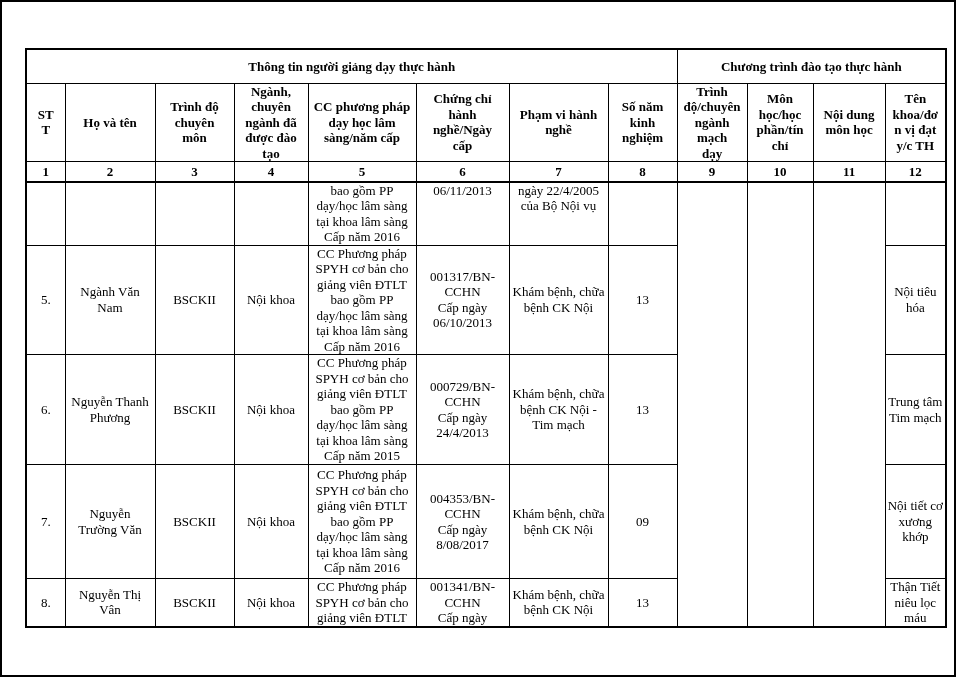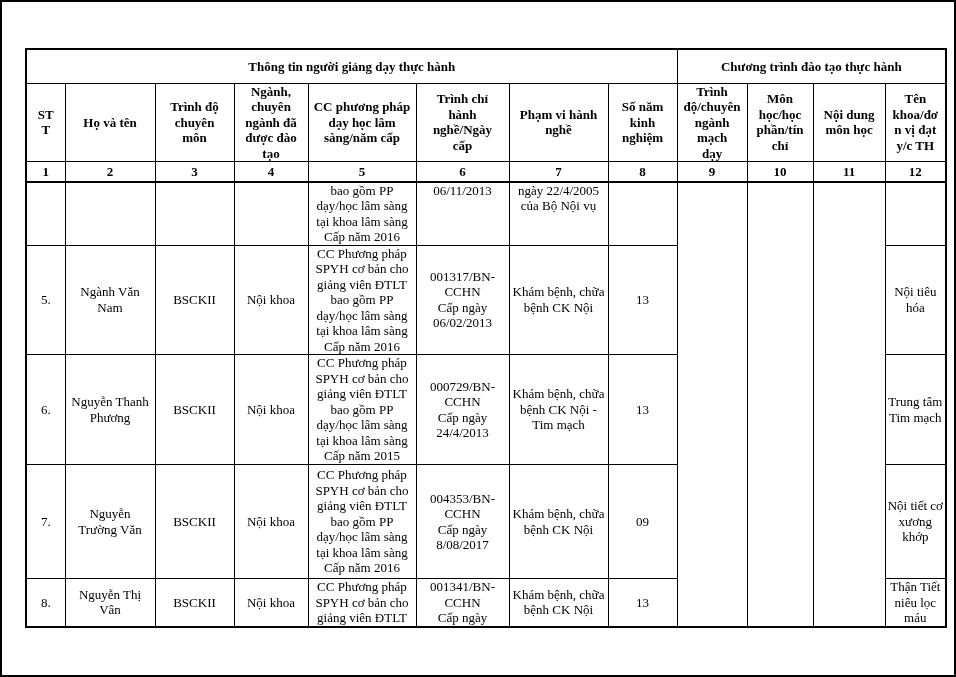--- a/index.html
+++ b/index.html
@@ -82,21 +82,21 @@
 chuyên
 môn</th>
       <th>Ngành,
 chuyên
 ngành đã
 được đào
 tạo</th>
       <th class="vtop">CC phương pháp
 dạy học lâm
 sàng/năm cấp</th>
-      <th>Trình chỉ
+      <th>Chứng chỉ
 hành
 nghề/Ngày
 cấp</th>
       <th>Phạm vi hành
 nghề</th>
       <th>Số năm
 kinh
 nghiệm</th>
       <th>Trình
 độ/chuyên
@@ -157,21 +157,21 @@
       <td>CC Phương pháp
 SPYH cơ bản cho
 giảng viên ĐTLT
 bao gồm PP
 dạy/học lâm sàng
 tại khoa lâm sàng
 Cấp năm 2016</td>
       <td>001317/BN-
 CCHN
 Cấp ngày
-06/02/2013</td>
+06/10/2013</td>
       <td>Khám bệnh, chữa
 bệnh CK Nội</td>
       <td>13</td>
       <td>Nội tiêu
 hóa</td>
     </tr>
 
     <tr class="row-6">
       <td>6.</td>
       <td>Nguyễn Thanh

